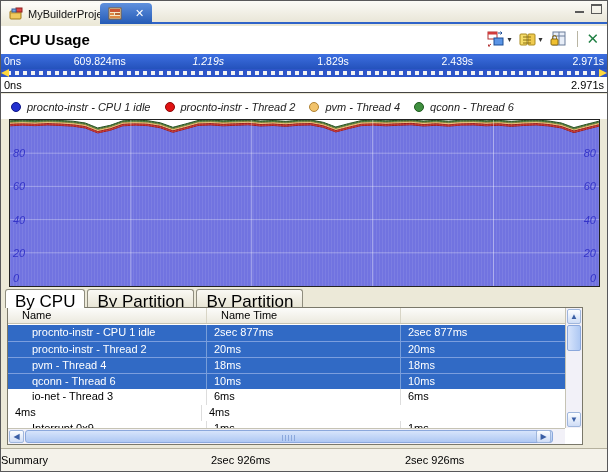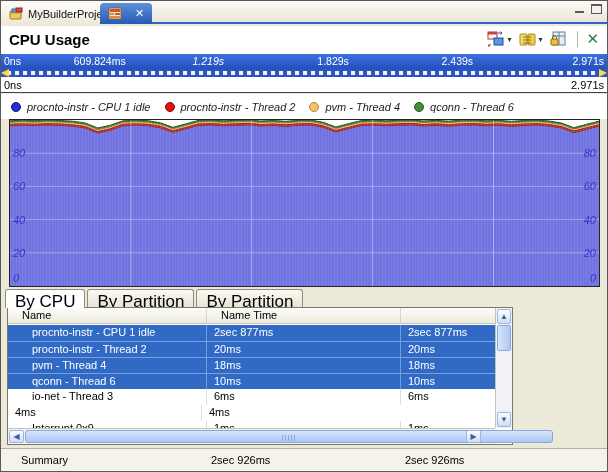--- a/index.html
+++ b/index.html
@@ -64,21 +64,21 @@
     background:#fff; border:1px solid #222; }
   .chartbox svg{ display:block; }
 
   
   .lowertabs{ position:absolute; left:4px; top:288px; height:18px; display:flex; gap:2px; }
   .ltab{ font-size:17px; padding:2px 9px 2px 9px; border:1px solid #8f8d7e; border-bottom:none;
     border-radius:3px 3px 0 0; background:linear-gradient(#faf9f4,#e8e5d5); color:#000; cursor:pointer; }
   .ltab.active{ background:#fff; position:relative; z-index:2; height:19px; }
 
   
-  .tframe{ position:absolute; left:6px; top:306px; width:506px; height:138px;
+  .tframe{ position:absolute; left:6px; top:306px; width:576px; height:138px;
     background:#fff; border:1px solid #7a786a; }
   .thead{ position:absolute; left:0; top:0; right:17px; height:16px;
     background:linear-gradient(#fcfcfa,#eceadf); border-bottom:1px solid #c5c2b2;
     display:flex; font-size:11px; color:#000; }
   .hcell{ padding:1px 0 0 14px; border-right:1px solid #d8d5c6; }
   .c0{ width:199px; } .c1{ width:194px; } .c2{ flex:1; border-right:none; }
   .tbody{ position:absolute; left:0; top:17px; right:17px; }
   .trow{ display:flex; height:16px; font-size:11px; color:#000; background:#fff; }
   .trow .tcell{ padding:1px 0 0 24px; overflow:hidden; white-space:nowrap; }
   .trow .tcell.c1,.trow .tcell.c2{ padding-left:7px; }
@@ -105,21 +105,21 @@
     text-align:center; cursor:pointer; }
   .hbtn.left{ left:1px; } .hbtn.right{ right:14px; }
   .hthumb{ position:absolute; left:17px; top:1px; bottom:1px; width:528px; border:1px solid #8ba8dc;
     border-radius:3px; background:linear-gradient(#d7e4fb,#aec8f3); cursor:pointer; }
   .hgrip{ position:absolute; left:50%; top:4px; width:14px; height:6px; transform:translateX(-50%);
     background:repeating-linear-gradient(90deg,#8ba8dc 0 1px,transparent 1px 3px); }
 
   
   .summary{ position:absolute; left:0; top:447px; width:100%; height:23px;
     background:#f4f2ea; border-top:1px solid #b5b19e; display:flex; font-size:11px; color:#000; }
-  .sumcell{ padding:5px 0 0 20px; }
+  .sumcell{ padding:5px 0 0 0; }
   .sumcell.s0{ width:201px; } .sumcell.s1{ width:194px; padding-left:9px; } .sumcell.s2{ padding-left:9px; }
 </style>
 </head>
 <body>
 
 <div class="window">
 
   <div class="tabbar">
     <div class="etab inactive">
       <svg class="ticon" viewBox="0 0 14 13">

